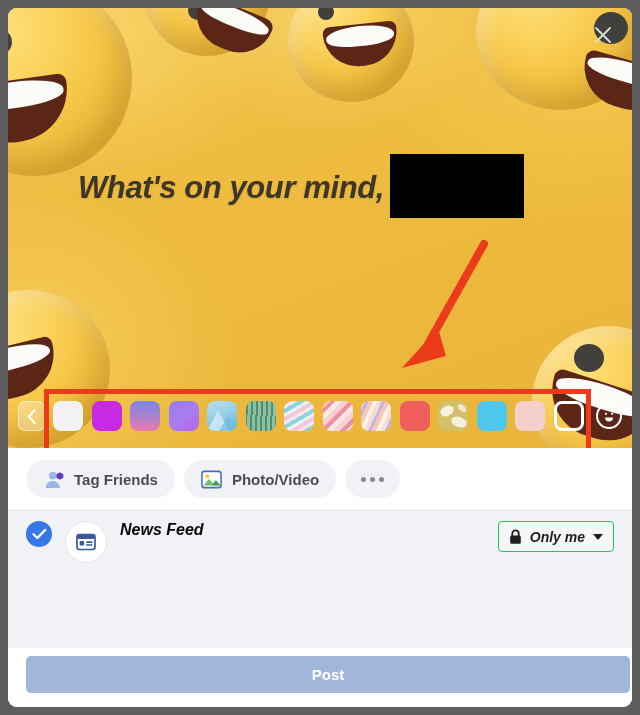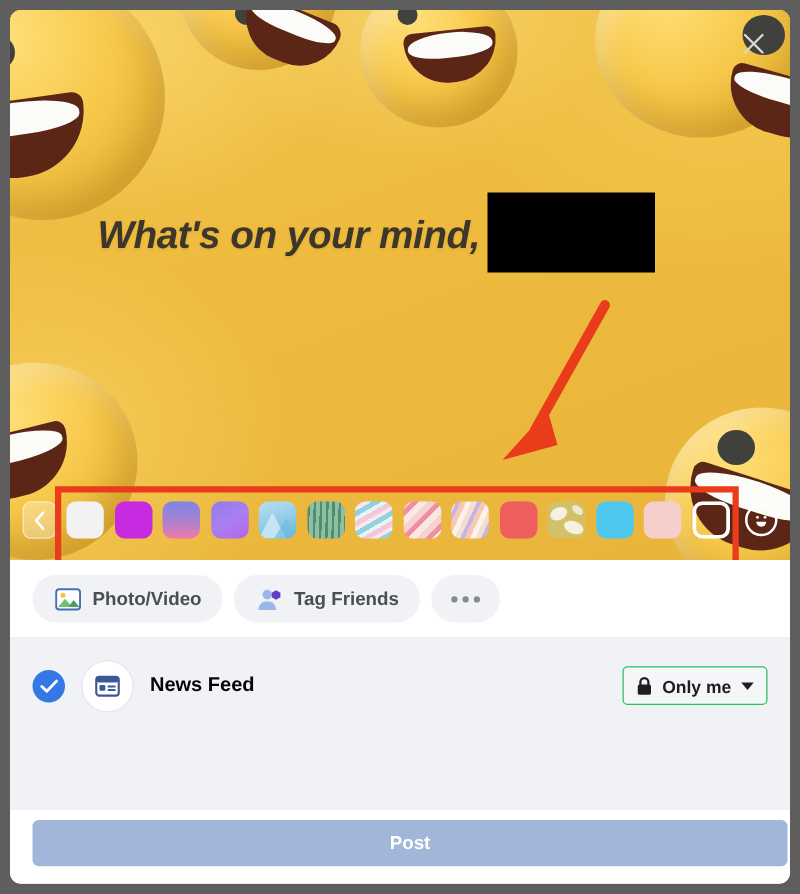--- a/index.html
+++ b/index.html
@@ -214,23 +214,23 @@
   
   .dest-area {
     flex: 1;
     background: #f0f2f5;
     padding: 10px 18px 0 18px;
     display: flex;
     flex-direction: column;
   }
   .dest-row {
     display: flex;
-    align-items: center;
     height: 55px;
     gap: 13px;
+    font-style: italic;
   }
   .radio {
     flex: none;
     width: 26px; height: 26px;
     border-radius: 50%;
     display: flex; align-items: center; justify-content: center;
     cursor: pointer;
   }
   .radio.on  { background: #3578e5; }
   .radio.off { border: 2px solid #8a8d91; background: transparent; }
@@ -420,38 +420,38 @@
           </svg>
         </div>
       </div>
     </div>
 
     <div class="actions-row">
 
       <div class="chip">
         <span class="chip-icon">
           <svg width="21" height="21" viewBox="0 0 22 22">
+            <circle cx="9.2" cy="7" r="4" fill="#9bb7e8"></circle>
+            <path d="M1.8 20 c0-4.6 3.3-7.4 7.4-7.4 s7.4 2.8 7.4 7.4 z" fill="#9bb7e8"></path>
+            <path d="M15.6 3.2 L20.6 6.1 L20.6 11.2 L15.6 14.1 L10.6 11.2 L10.6 6.1 Z" fill="#5e3fc4" transform="scale(.72) translate(7.5,1.5)"></path>
+          </svg>
+        </span>
+        <span class="chip-label">Tag Friends</span>
+      </div>
+
+      <div class="chip">
+        <span class="chip-icon">
+          <svg width="21" height="21" viewBox="0 0 22 22">
             <rect x="1" y="2.5" width="20" height="17" rx="2.6" fill="#ffffff" stroke="#4b6cb7" stroke-width="1.6"></rect>
             <circle cx="6.6" cy="7.6" r="2.1" fill="#f5c33b"></circle>
             <path d="M2.6 17.4 L8.4 10.4 L12.6 15.2 L15.6 11.8 L20.3 17.4 Z" fill="#6fbf73"></path>
             <path d="M11.4 17.4 L15.6 11.8 L20.3 17.4 Z" fill="#4a9e5a"></path>
           </svg>
         </span>
         <span class="chip-label">Photo/Video</span>
-      </div>
-
-      <div class="chip">
-        <span class="chip-icon">
-          <svg width="21" height="21" viewBox="0 0 22 22">
-            <circle cx="9.2" cy="7" r="4" fill="#9bb7e8"></circle>
-            <path d="M1.8 20 c0-4.6 3.3-7.4 7.4-7.4 s7.4 2.8 7.4 7.4 z" fill="#9bb7e8"></path>
-            <path d="M15.6 3.2 L20.6 6.1 L20.6 11.2 L15.6 14.1 L10.6 11.2 L10.6 6.1 Z" fill="#5e3fc4" transform="scale(.72) translate(7.5,1.5)"></path>
-          </svg>
-        </span>
-        <span class="chip-label">Tag Friends</span>
       </div>
 
 
       <div class="chip more">
         <span class="dots">
           <i></i>
             <i></i>
             <i></i>
         </span>
       </div>

